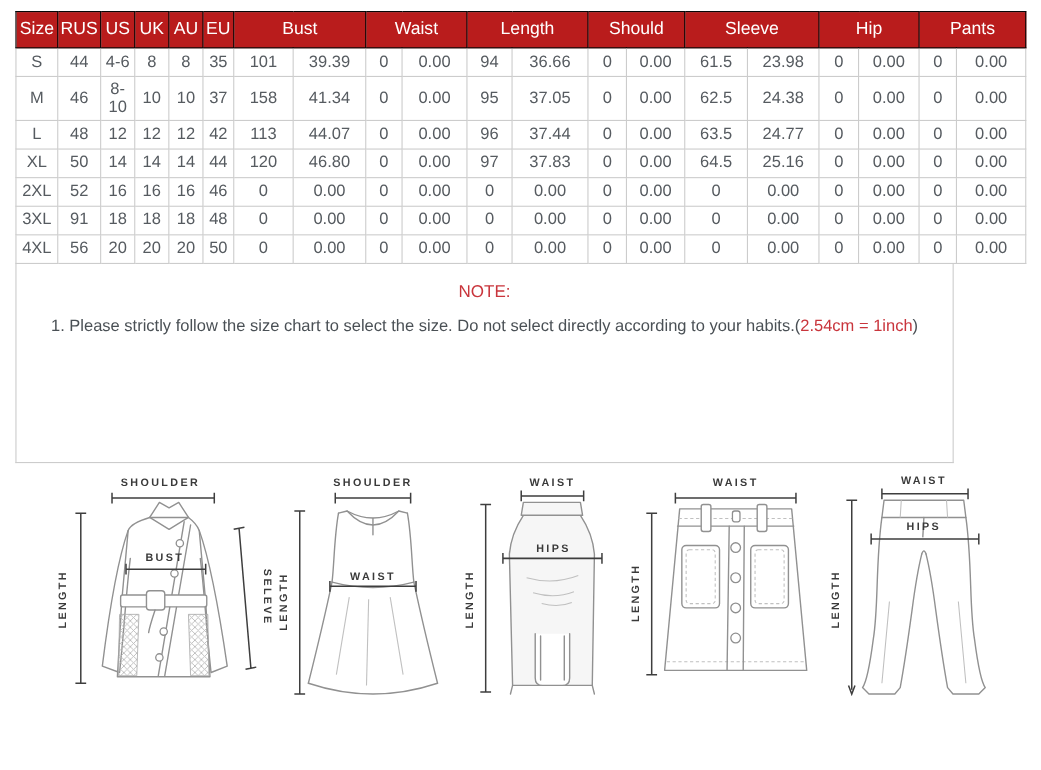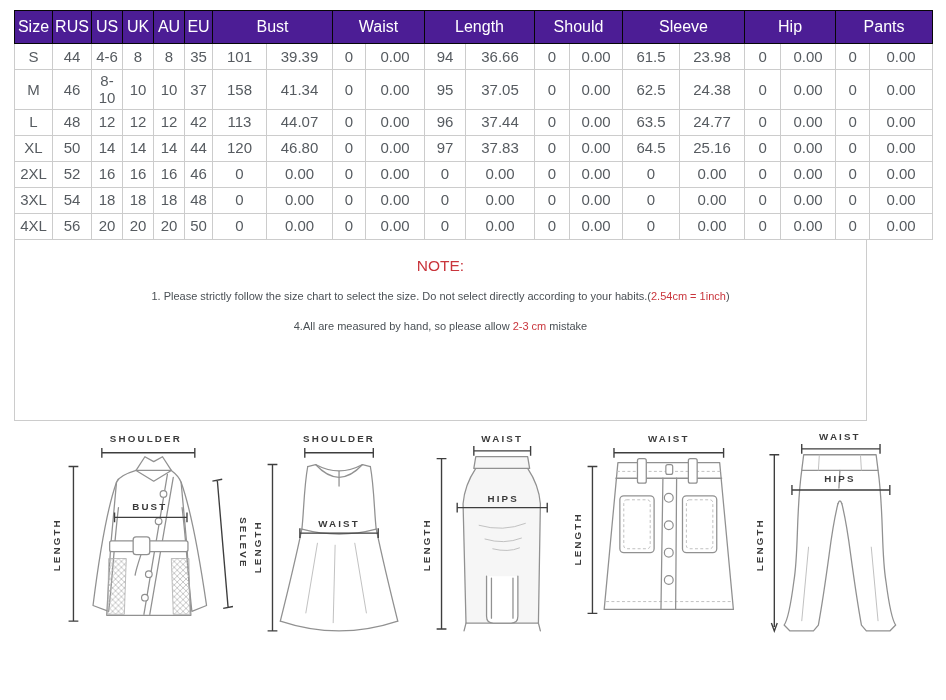--- a/index.html
+++ b/index.html
@@ -2,32 +2,32 @@
 <html><head>
 <meta charset="utf-8">
 <style>
   * { margin:0; padding:0; box-sizing:border-box; }
   html,body { width:946px; height:700px; background:#ffffff; overflow:hidden;
     font-family:"Liberation Sans","DejaVu Sans",sans-serif; }
   .page { padding:10px 14px 0 14px; }
 
   
   table.size-chart { border-collapse:collapse; table-layout:fixed; width:918px; }
-  tr.hrow th { background:#4c1d95; color:#ffffff; font-weight:400; font-size:16px;
+  tr.hrow th { background:#b91c1c; color:#ffffff; font-weight:400; font-size:16px;
     height:33px; border:1px solid #060606; border-left:1px solid #ffffff; text-align:center; }
   tr.hrow th:first-child { border-left:1px solid #060606; }
   tr.subrow th { font-weight:400; }
   tr.subrow th, tbody.rows td { border:1px solid #cccccc; color:#565b60; font-size:15px;
     text-align:center; height:26px; padding:2px 1px; line-height:1.15; background:#ffffff; }
 
   
   .note-box { width:853px; border:1px solid #cccccc; border-top:none; height:181px;
     text-align:center; padding-top:17px; }
   .note-title { color:#c9353c; font-size:15.5px; margin-bottom:13px; }
-  .note-box p { color:#4a5055; font-size:11px; margin-bottom:13px; line-height:17px; }
+  .note-box p { color:#4a5055; font-size:15px; margin-bottom:13px; line-height:17px; }
   .note-box span.red { color:#c9353c; }
 
   
   .figures { display:flex; justify-content:space-between; align-items:flex-start;
     margin-top:6px; padding:0 8px 0 34px; }
   .figures svg { display:block; }
   .m-line { stroke:#3e3e3e; stroke-width:1.4; fill:none; }
   .m-label { font-weight:700; font-size:10px; letter-spacing:2.2px; fill:#3a3a3a; }
   .g  { stroke:#919191; stroke-width:1.3; fill:none; stroke-linecap:round; stroke-linejoin:round; }
   .gf { fill:#f6f6f6; }
@@ -187,21 +187,21 @@
           <td>0.00</td>
           <td>0</td>
           <td>0.00</td>
           <td>0</td>
           <td>0.00</td>
           <td>0</td>
           <td>0.00</td>
         </tr>
         <tr>
           <td>3XL</td>
-          <td>54</td>
+          <td>91</td>
           <td>18</td>
           <td>18</td>
           <td>18</td>
           <td>48</td>
           <td>0</td>
           <td>0.00</td>
           <td>0</td>
           <td>0.00</td>
           <td>0</td>
           <td>0.00</td>
@@ -236,21 +236,20 @@
           <td>0</td>
           <td>0.00</td>
         </tr>
       </tbody>
   </table>
 
   <div class="note-box">
     <div class="note-title">NOTE:</div>
     <div>
         <p><span>1. Please strictly follow the size chart to select the size. Do not select directly according to your habits.(</span><span class="red">2.54cm = 1inch</span><span>)</span></p>
-        <p><span>4.All are measured by hand, so please allow </span><span class="red">2-3 cm</span><span> mistake</span></p>
       </div>
   </div>
 
   <div class="figures">
 
     <svg width="205" height="218" viewBox="0 0 205 218">
       <defs>
         <pattern id="hatch" width="6" height="6" patternUnits="userSpaceOnUse">
           <path d="M0,6 L6,0 M0,0 L6,6" stroke="#b8b8b8" stroke-width="0.8"></path>
         </pattern>

